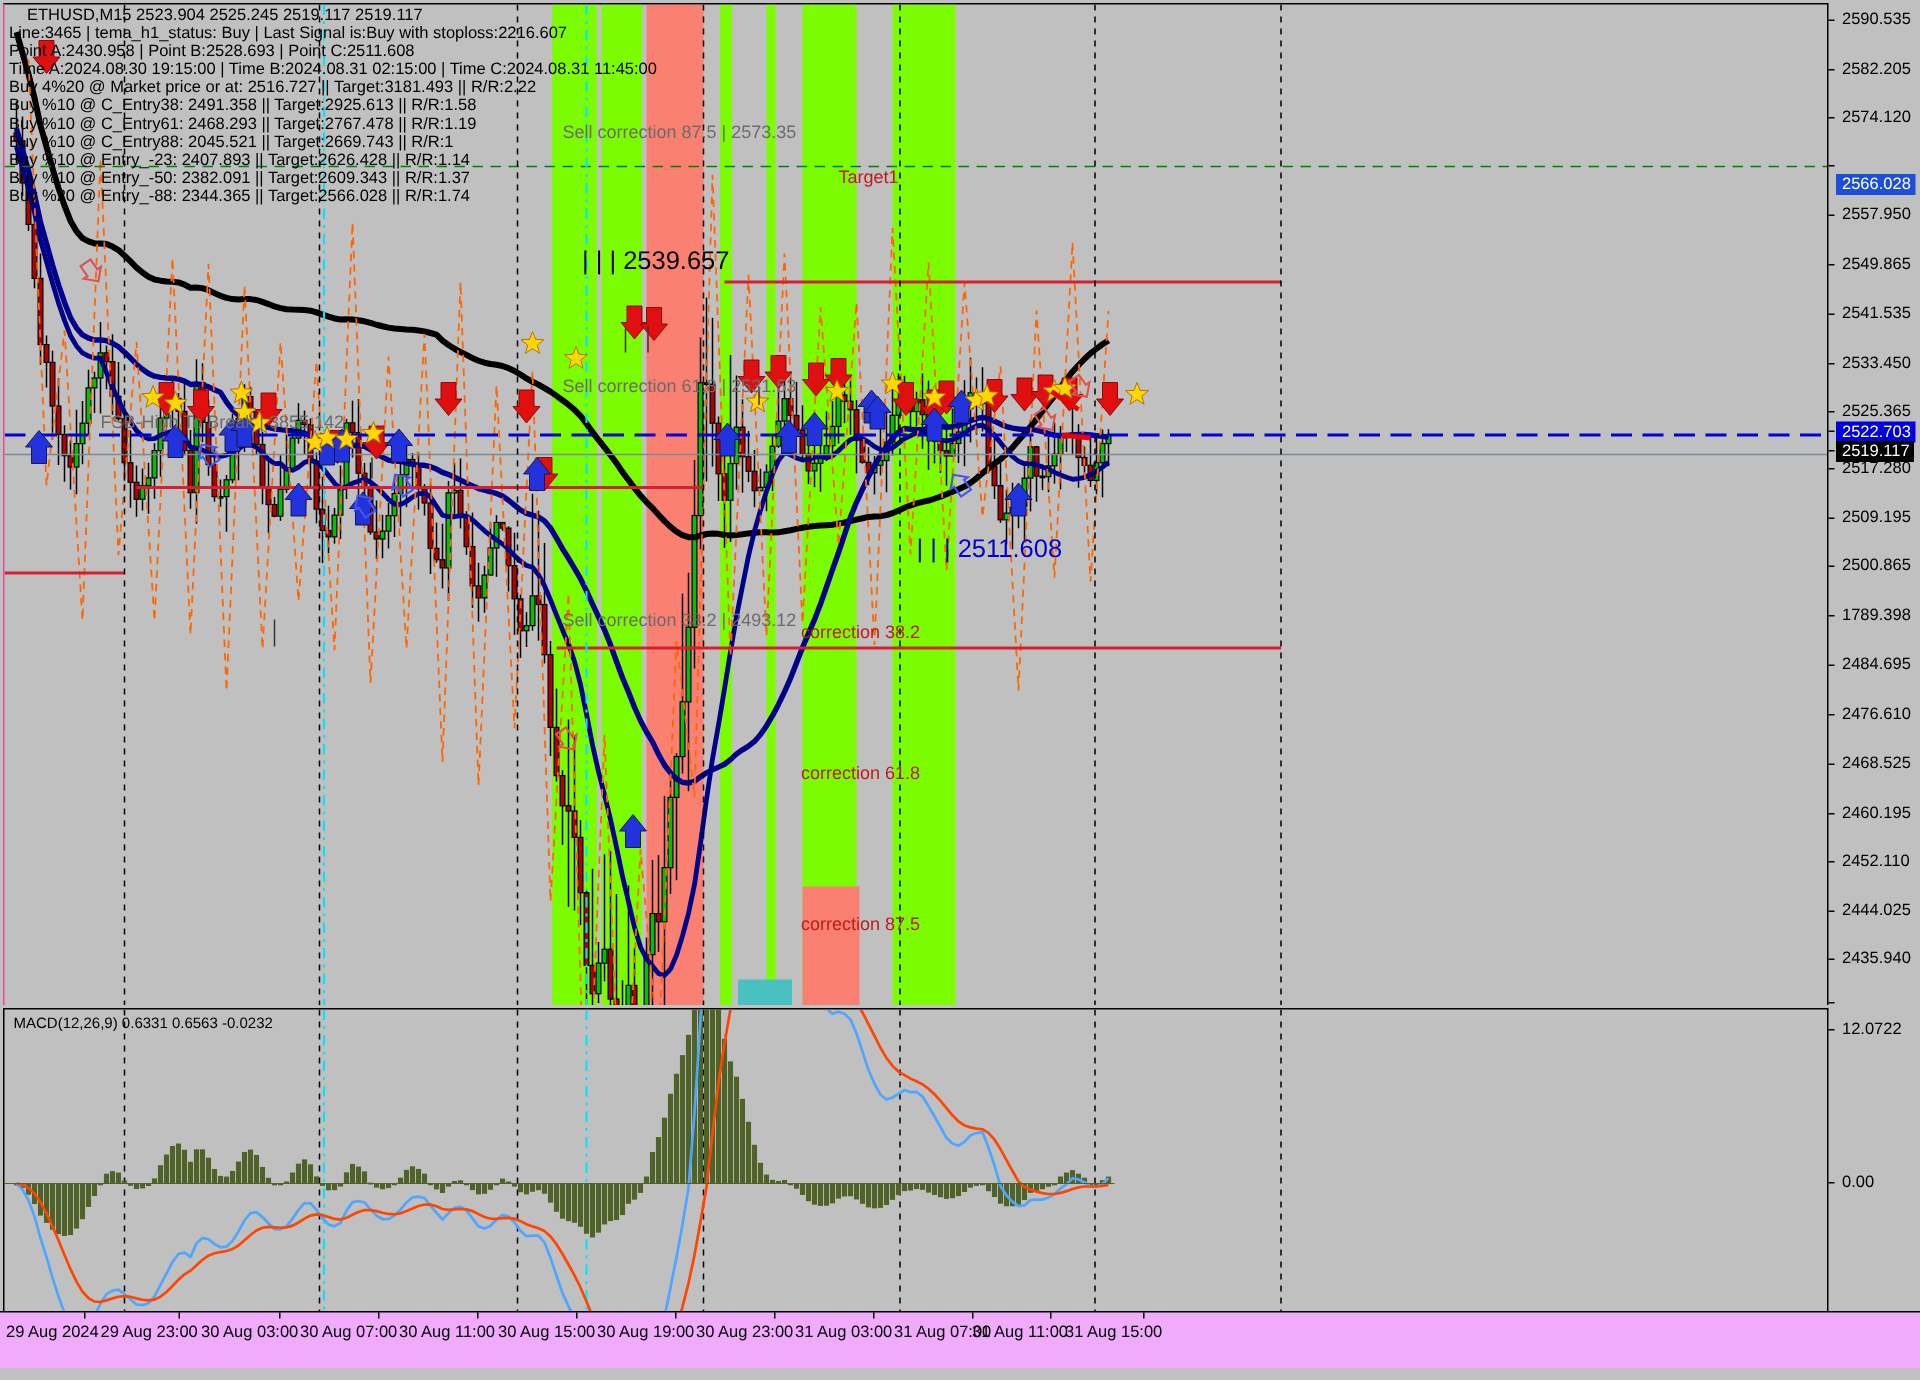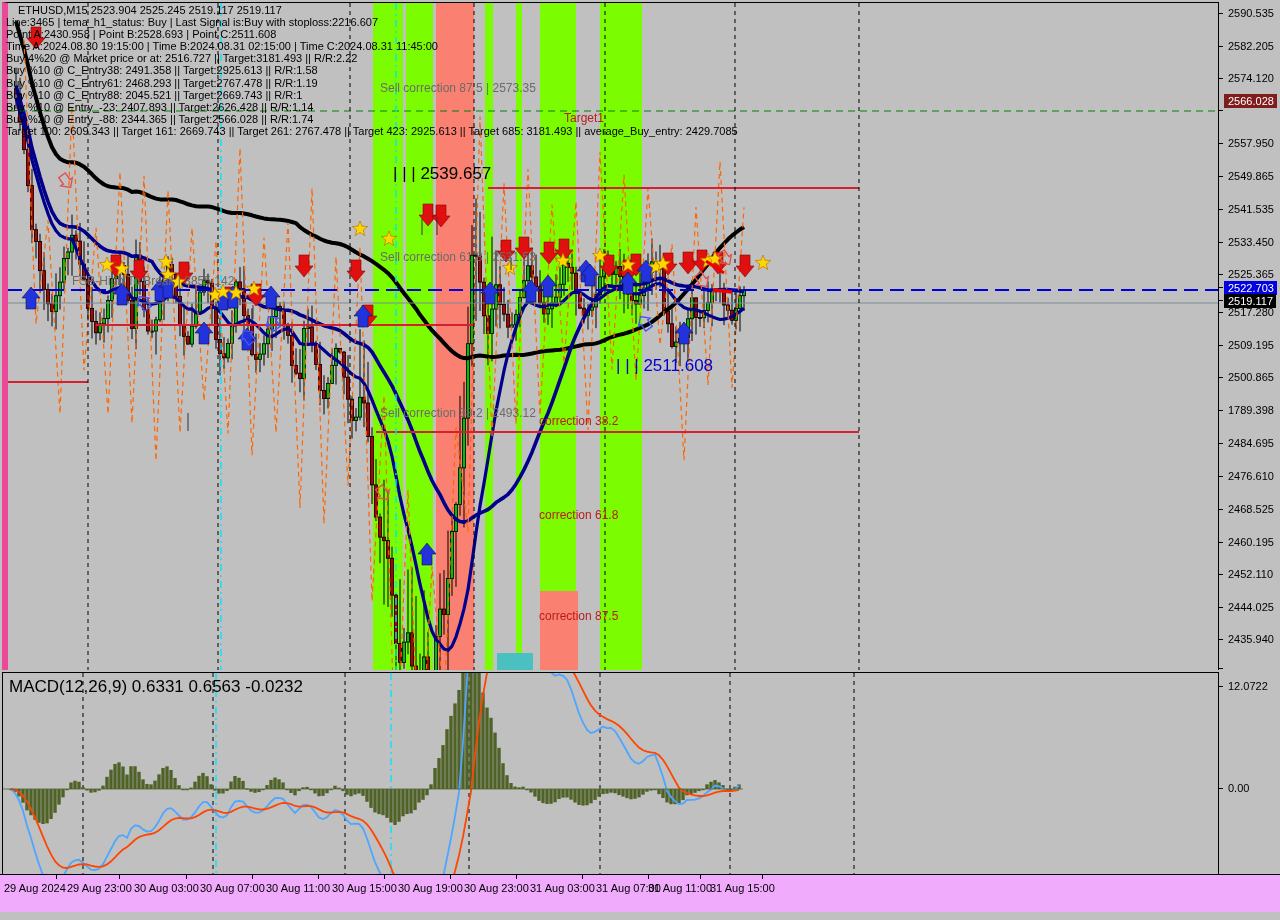--- a/index.html
+++ b/index.html
@@ -15,21 +15,21 @@
     width: 1280px; height: 920px;
     background: #c0c0c0;
   }
 
   
   .pane {
     position: absolute;
     background: #c0c0c0;
     overflow: hidden;
   }
-  #price-pane  { left: 2px; top: 2px;   width: 1216px; height: 668px; border-top: 1px solid #000; border-left:6px solid #ec4899;text-decoration:underline; }
+  #price-pane  { left: 2px; top: 2px;   width: 1216px; height: 668px; border-top: 1px solid #000; border-left:1px solid #ec4899;text-decoration:underline; }
   #macd-pane   { left: 2px; top: 672px; width: 1216px; height: 222px; border-top: 1px solid #000; border-left:1px solid #000; }
 
   #price-plot, #macd-plot { position: absolute; inset: 0; }
 
   
   #price-axis, #macd-axis {
     position: absolute;
     left: 1218px;
     width: 62px;
     background: #c0c0c0;
@@ -101,21 +101,21 @@
   .annot { position: absolute; font-size: 12px; white-space: nowrap; }
   .annot.grey  { color: #6b6b6b; }
   .annot.blue  { color: #b91c1c; }
   .annot.green { color: #b91c1c; }
   .annot.big   { font-size: 17px; }
   .annot.big-blue { font-size: 17px; color: #0000d0; }
 
   
   #macd-header {
     position: absolute; left: 6px; top: 4px;
-    font-size: 17px; color: #000; z-index: 20; white-space: nowrap;
+    font-size: 10px; color: #000; z-index: 20; white-space: nowrap;
   }
 
   svg { display: block; }
 </style>
 </head>
 <body>
 
 <div id="app">
 
   <div class="pane" id="price-pane">
@@ -712,21 +712,21 @@
   </div>
 
   <div id="price-axis">
       <div class="axis-tick" style="top: 11px;"></div>
       <div class="axis-label" style="top: 6px;">2590.535</div>
       <div class="axis-tick" style="top: 44px;"></div>
       <div class="axis-label" style="top: 39px;">2582.205</div>
       <div class="axis-tick" style="top: 76px;"></div>
       <div class="axis-label" style="top: 71px;">2574.120</div>
       <div class="axis-tick" style="top: 108px;"></div>
-      <div class="axis-badge" style="top: 92px; background: #7f1d1d;">2566.028</div>
+      <div class="axis-badge" style="top: 114px; background: #1d4ed8;">2566.028</div>
       <div class="axis-tick" style="top: 141px;"></div>
       <div class="axis-label" style="top: 136px;">2557.950</div>
       <div class="axis-tick" style="top: 174px;"></div>
       <div class="axis-label" style="top: 169px;">2549.865</div>
       <div class="axis-tick" style="top: 207px;"></div>
       <div class="axis-label" style="top: 202px;">2541.535</div>
       <div class="axis-tick" style="top: 240px;"></div>
       <div class="axis-label" style="top: 235px;">2533.450</div>
       <div class="axis-tick" style="top: 272px;"></div>
       <div class="axis-label" style="top: 267px;">2525.365</div>
@@ -1002,17 +1002,17 @@
   <div id="header-info">
       <div class="hdr-line title">ETHUSD,M15  2523.904 2525.245 2519.117 2519.117</div>
       <div class="hdr-line">Line:3465 | tema_h1_status: Buy | Last Signal is:Buy with stoploss:2216.607</div>
       <div class="hdr-line">Point A:2430.958 | Point B:2528.693 | Point C:2511.608</div>
       <div class="hdr-line">Time A:2024.08.30 19:15:00 | Time B:2024.08.31 02:15:00 | Time C:2024.08.31 11:45:00</div>
       <div class="hdr-line">Buy 4%20 @ Market price or at: 2516.727 || Target:3181.493 || R/R:2.22</div>
       <div class="hdr-line">Buy %10 @ C_Entry38: 2491.358 || Target:2925.613 || R/R:1.58</div>
       <div class="hdr-line">Buy %10 @ C_Entry61: 2468.293 || Target:2767.478 || R/R:1.19</div>
       <div class="hdr-line">Buy %10 @ C_Entry88: 2045.521 || Target:2669.743 || R/R:1</div>
       <div class="hdr-line">Buy %10 @ Entry_-23: 2407.893 || Target:2626.428 || R/R:1.14</div>
+      <div class="hdr-line">Buy %10 @ Entry_-50: 2382.091 || Target:2609.343 || R/R:1.37</div>
       <div class="hdr-line">Buy %20 @ Entry_-88: 2344.365 || Target:2566.028 || R/R:1.74</div>
-      <div class="hdr-line">Target 100: 2609.343 || Target 161: 2669.743 || Target 261: 2767.478 || Target 423: 2925.613 || Target 685: 3181.493 || average_Buy_entry: 2429.7085</div>
     </div>
 
 </div>
 
 </body></html>

